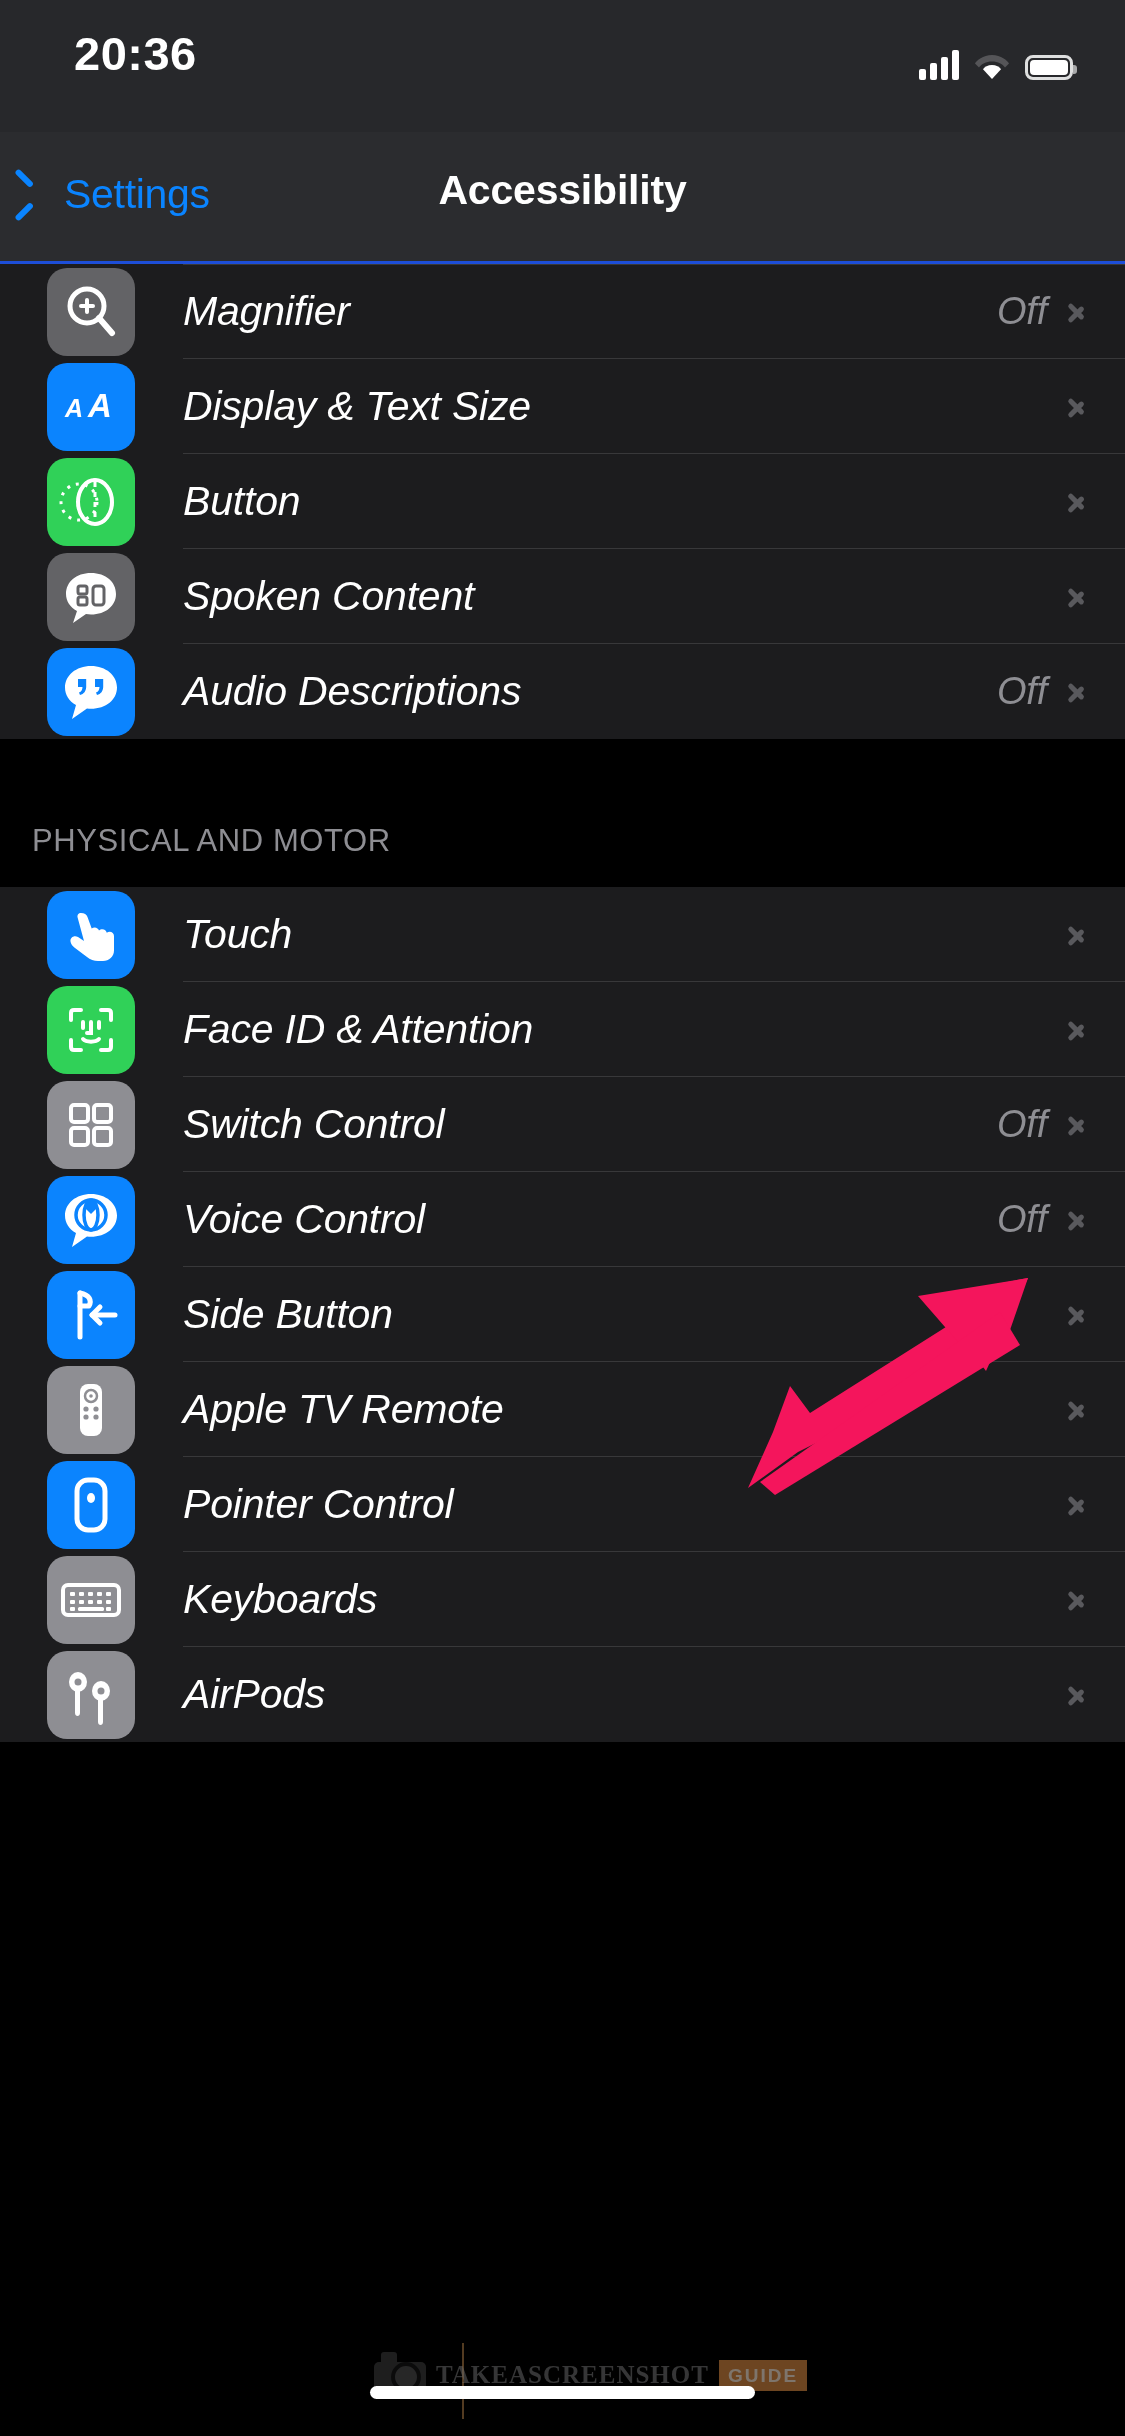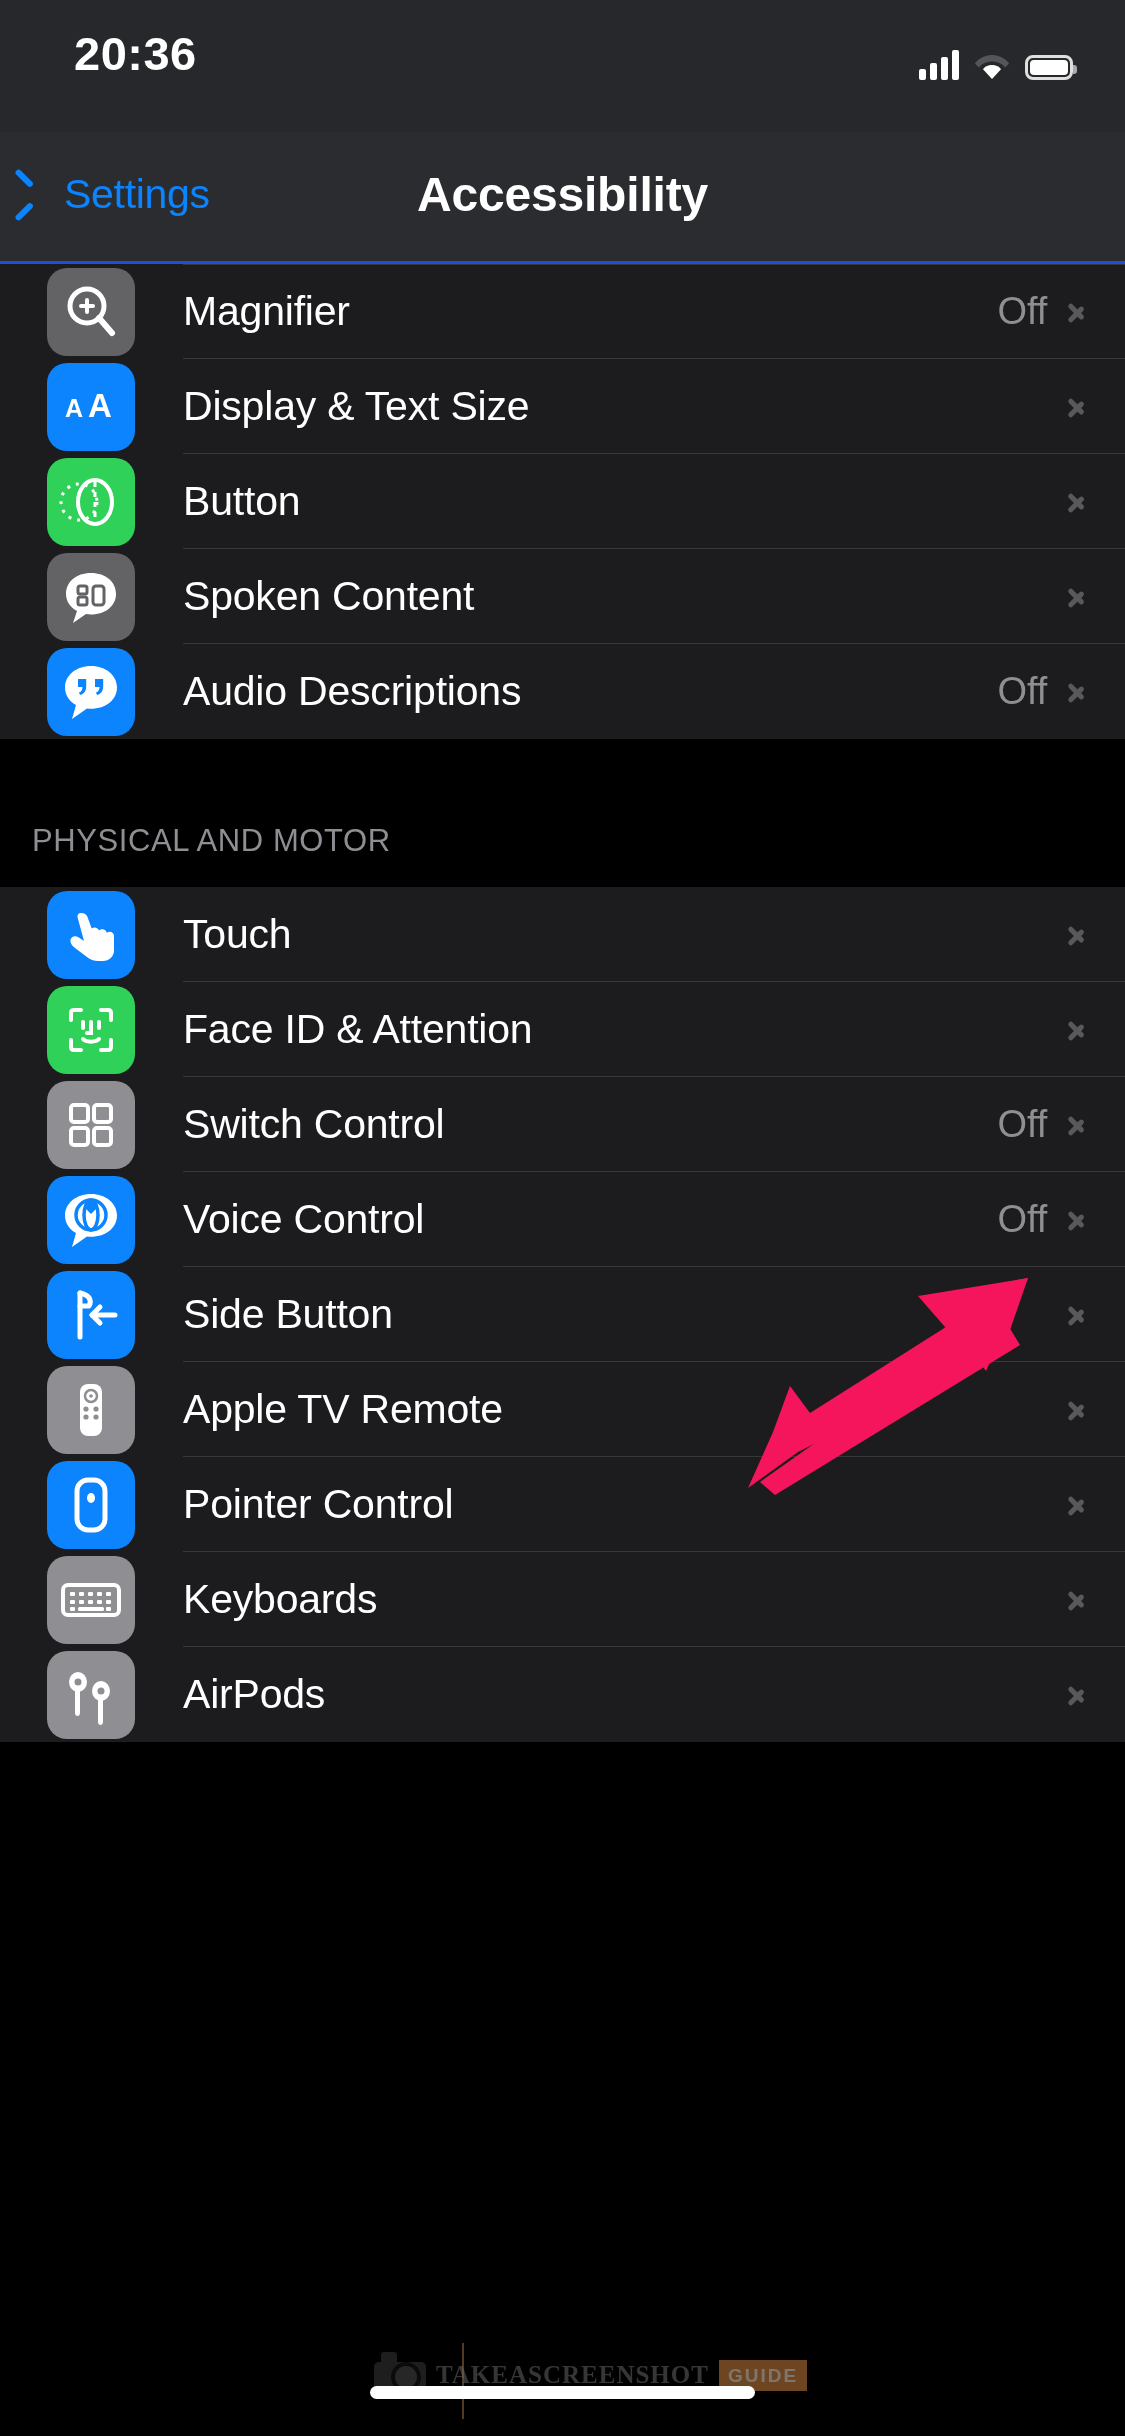--- a/index.html
+++ b/index.html
@@ -137,34 +137,35 @@
   .nav-back-label {
     font-size: 41px;
     color: #0a84ff;
     letter-spacing: -0.3px;
   }
   .nav-title {
     position: absolute;
     left: 0; right: 0;
     top: 35px;
     text-align: center;
-    font-size: 48px;
+    font-size: 41px;
     font-weight: bold;
     color: #ffffff;
     letter-spacing: -0.2px;
   }
 
   
   .list {
     position: absolute;
     top: 264px; left: 0;
     width: 1125px;
   }
   .section {
     background: #ef4444;
+    font-style: italic;
   }
   .section-gap {
     background: #000000;
     position: relative;
   }
   .section-header {
     color: #8e8e93;
     font-size: 31px;
     letter-spacing: 0.6px;
     position: absolute;

